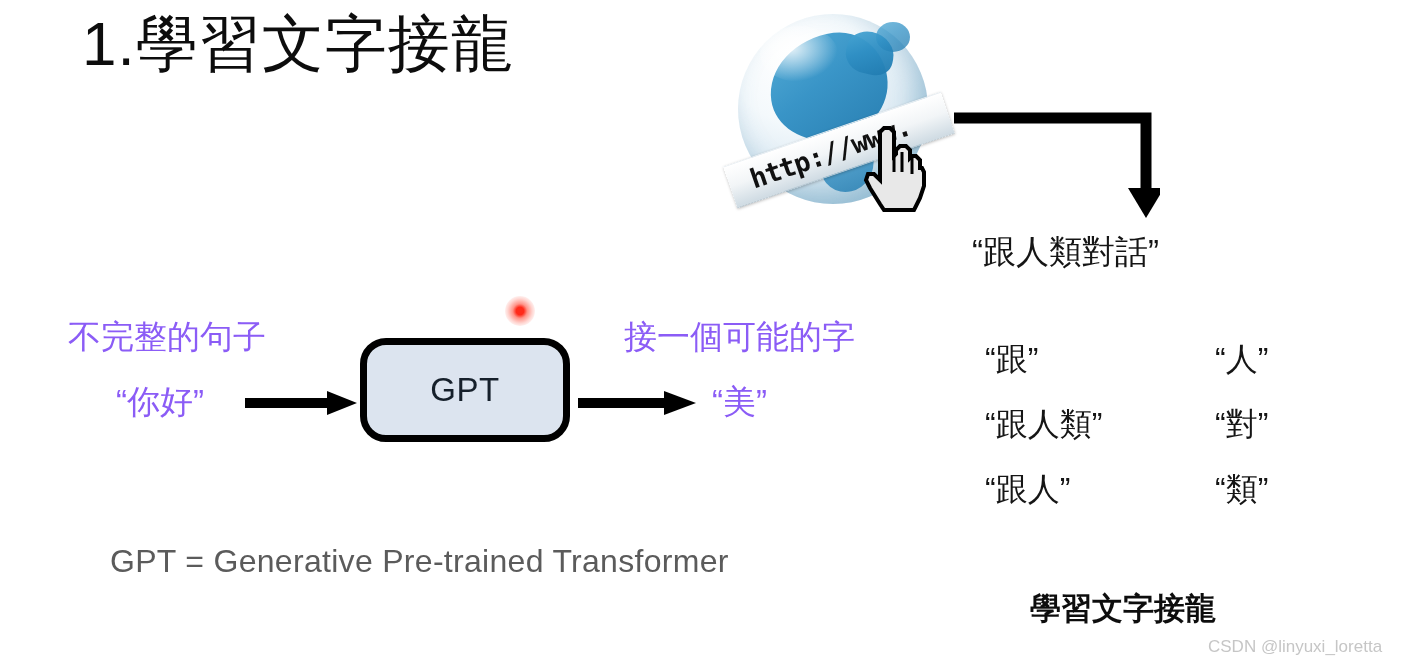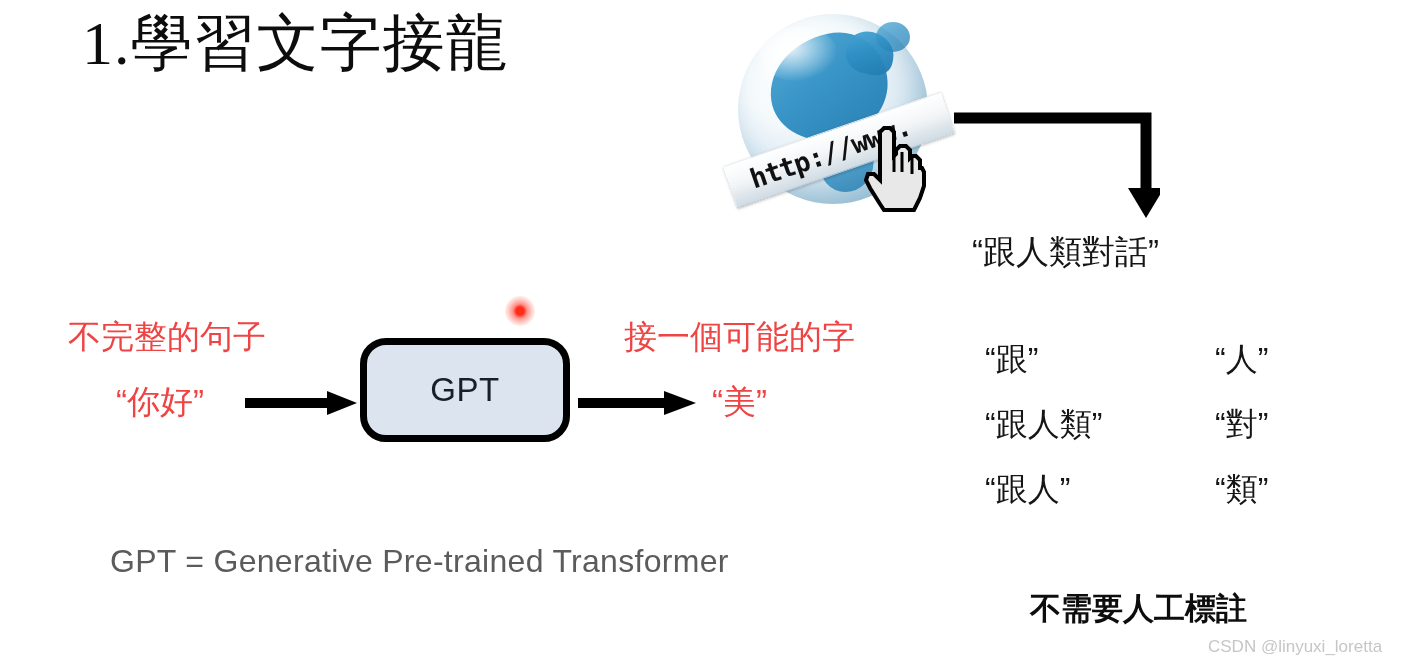--- a/index.html
+++ b/index.html
@@ -22,21 +22,20 @@
   
   .slide-title {
     position: absolute;
     left: 82px;
     top: 8px;
     font-size: 62px;
     line-height: 1.15;
     letter-spacing: 1px;
     color: #0d0d0d;
     white-space: nowrap;
-    font-family: Liberation Serif, serif;
   }
 
   
   .globe-wrap {
     position: absolute;
     left: 726px;
     top: 8px;
     width: 216px;
     height: 210px;
   }
@@ -123,21 +122,21 @@
     left: 950px;
     top: 106px;
     width: 210px;
     height: 118px;
   }
 
   
   .cn-text {
     position: absolute;
     white-space: nowrap;
-    color: #ef4444;
+    color: #8b5cf6;
   }
   .label-incomplete {
     left: 68px;
     top: 315px;
     font-size: 33px;
   }
   .token-nihao {
     left: 116px;
     top: 380px;
     font-size: 33px;
@@ -329,17 +328,17 @@
     <div class="pair-row">
       <span class="pair-prompt">“跟人類”</span>
       <span class="pair-answer">“對”</span>
     </div>
     <div class="pair-row">
       <span class="pair-prompt">“跟人”</span>
       <span class="pair-answer">“類”</span>
     </div>
   </div>
 
-  <div class="no-label-note">不需要人工標註</div>
+  <div class="no-label-note">學習文字接龍</div>
 
   <div class="watermark">CSDN @linyuxi_loretta</div>
 
 </div>
 
 </body></html>

